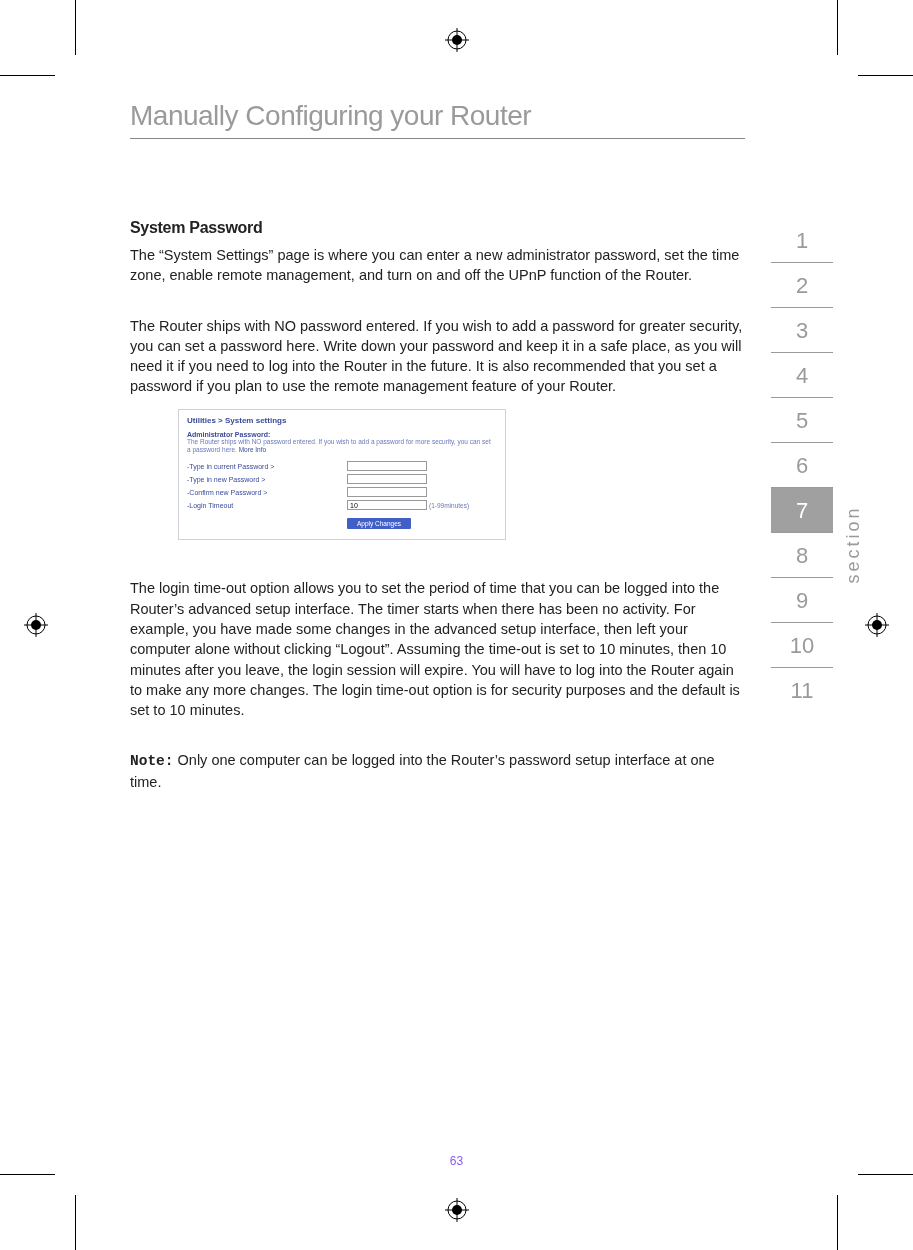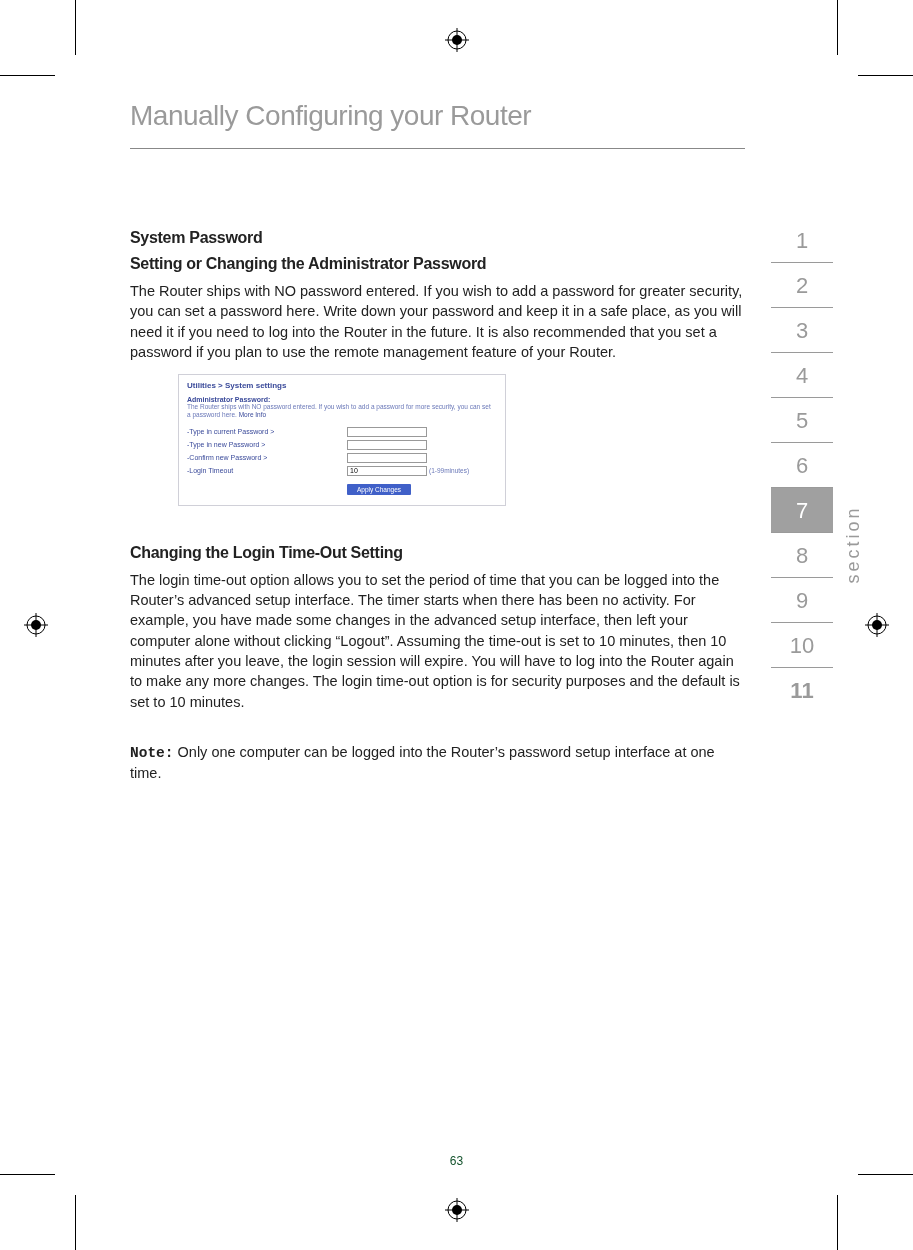--- a/index.html
+++ b/index.html
@@ -33,21 +33,21 @@
     top: 100px;
     left: 130px;
     width: 615px;
   }
 
   .chapter-title {
     color: #9a9a9a;
     font-size: 28px;
     font-weight: 400;
     letter-spacing: -0.5px;
-    padding-bottom: 16px;
+    padding-bottom: 6px;
     border-bottom: 1px solid #888;
     margin-bottom: 80px;
   }
 
   .section-heading {
     font-weight: bold;
     font-size: 16px;
     color: #222;
     margin-bottom: 8px;
     letter-spacing: -0.3px;
@@ -135,39 +135,39 @@
     color: #9a9a9a;
     font-size: 22px;
     padding: 12px 0 10px 0;
     border-bottom: 1px solid #9a9a9a;
     line-height: 1;
   }
   .section-nav .item.active {
     background: #a0a0a0;
     color: #fff;
   }
-  .section-nav .item.last { border-bottom: none; font-weight: bold; }
+  .section-nav .item.last { border-bottom: none; }
   .section-label {
     position: absolute;
     top: 495px;
     right: 60px;
     transform: rotate(-90deg);
     transform-origin: right center;
     color: #9a9a9a;
     font-size: 18px;
     letter-spacing: 3px;
   }
 
   .page-num {
     position: absolute;
     bottom: 82px;
     left: 50%;
     transform: translateX(-50%);
     font-size: 12px;
-    color: #14532d;
+    color: #8b5cf6;
   }
 </style>
 </head>
 <body>
 
 <div class="crop-mark tl-h"></div>
 <div class="crop-mark tl-v"></div>
 <div class="crop-mark tr-h"></div>
 <div class="crop-mark tr-v"></div>
 <div class="crop-mark bl-h"></div>
@@ -205,22 +205,22 @@
       <circle cx="12" cy="12" r="5" fill="#000"></circle>
       <line x1="12" y1="0" x2="12" y2="24" stroke="#000" stroke-width="1"></line>
       <line x1="0" y1="12" x2="24" y2="12" stroke="#000" stroke-width="1"></line>
     </svg>
 </div>
 
 <div class="page">
   <div class="chapter-title">Manually Configuring your Router</div>
 
   <div class="section-heading">System Password</div>
-
-  <div class="section-heading">Setting or Changing the Administrator Password</div>
+  <div class="body-text">The “System Settings” page is where you can enter a new administrator password, set the time zone, enable remote management, and turn on and off the UPnP function of the Router.</div>
+
   <div class="body-text" style="margin-bottom:12px">The Router ships with NO password entered. If you wish to add a password for greater security, you can set a password here. Write down your password and keep it in a safe place, as you will need it if you need to log into the Router in the future. It is also recommended that you set a password if you plan to use the remote management feature of your Router.</div>
 
   <div class="screenshot">
     <div class="breadcrumb">Utilities &gt; System settings</div>
     <div class="sub-hd">Administrator Password:</div>
     <div class="desc">
       <span>The Router ships with NO password entered. If you wish to add a password for more security, you can set a password here.</span>
       <span class="more">More Info</span>
     </div>
     <div class="row">
@@ -238,21 +238,20 @@
     <div class="row">
       <span class="lbl">-Login Timeout</span>
       <input class="inp" type="text" value="10" style="">
       <span class="hint">(1-99minutes)</span>
     </div>
     <div class="btn-row">
       <button class="apply-btn">Apply Changes</button>
     </div>
   </div>
 
-  <div class="section-heading">Changing the Login Time-Out Setting</div>
   <div class="body-text">The login time-out option allows you to set the period of time that you can be logged into the Router’s advanced setup interface. The timer starts when there has been no activity. For example, you have made some changes in the advanced setup interface, then left your computer alone without clicking “Logout”. Assuming the time-out is set to 10 minutes, then 10 minutes after you leave, the login session will expire. You will have to log into the Router again to make any more changes. The login time-out option is for security purposes and the default is set to 10 minutes.</div>
 
   <div class="body-text">
     <b>Note:</b><span> Only one computer can be logged into the Router’s password setup interface at one time.</span>
   </div>
 </div>
 
 <div class="section-nav">
   <div class="item">1</div>
   <div class="item">2</div>

